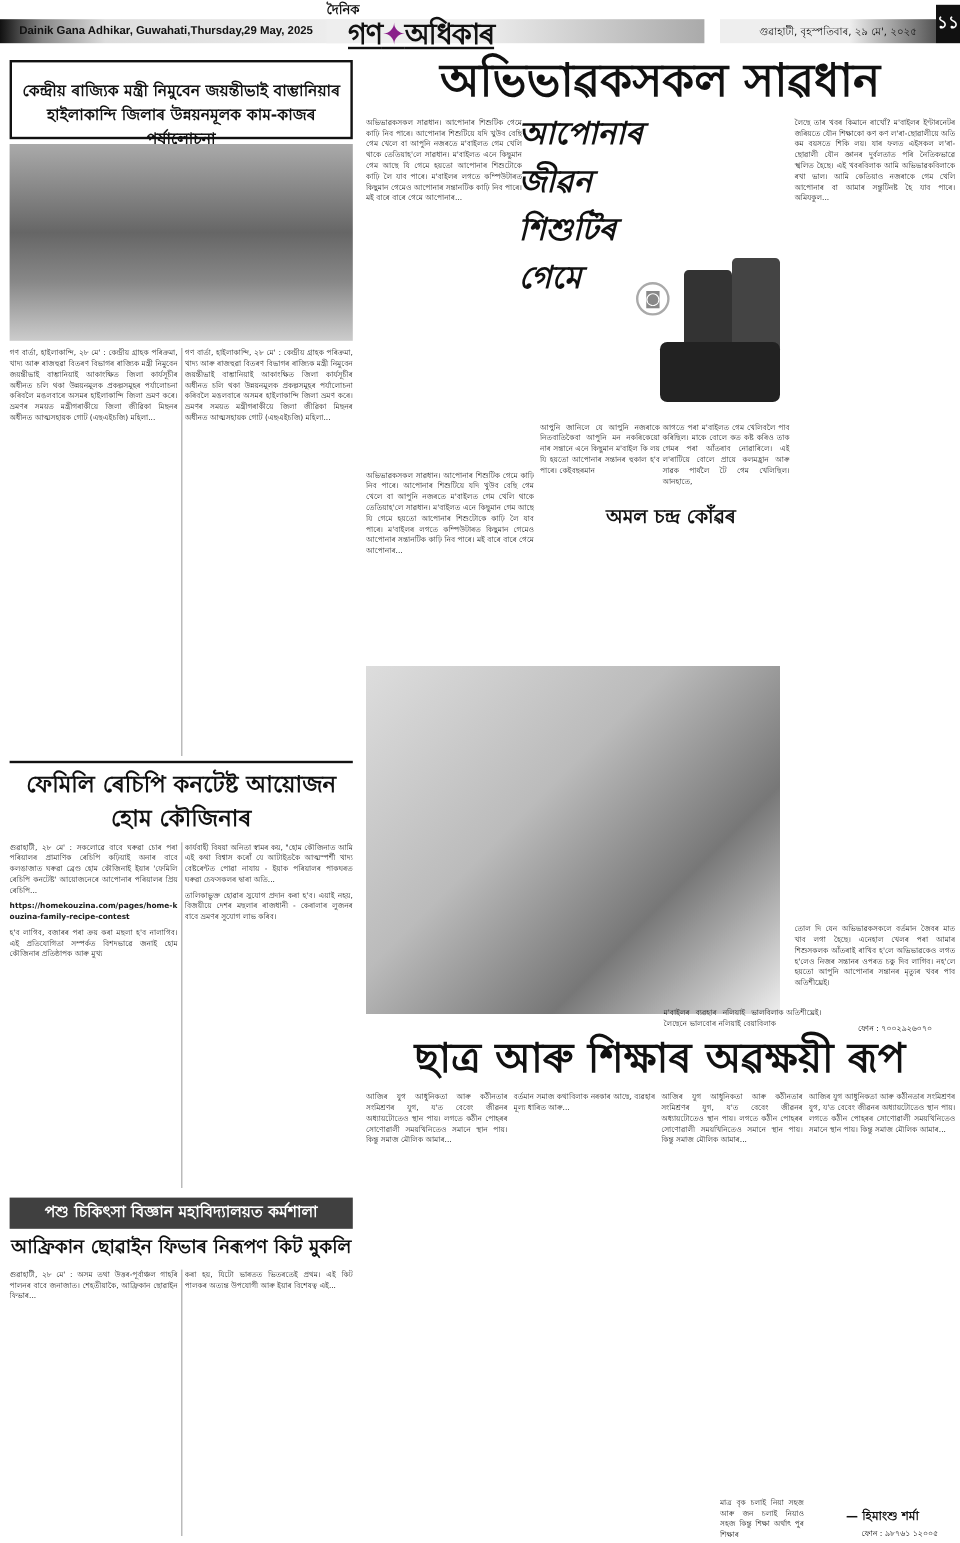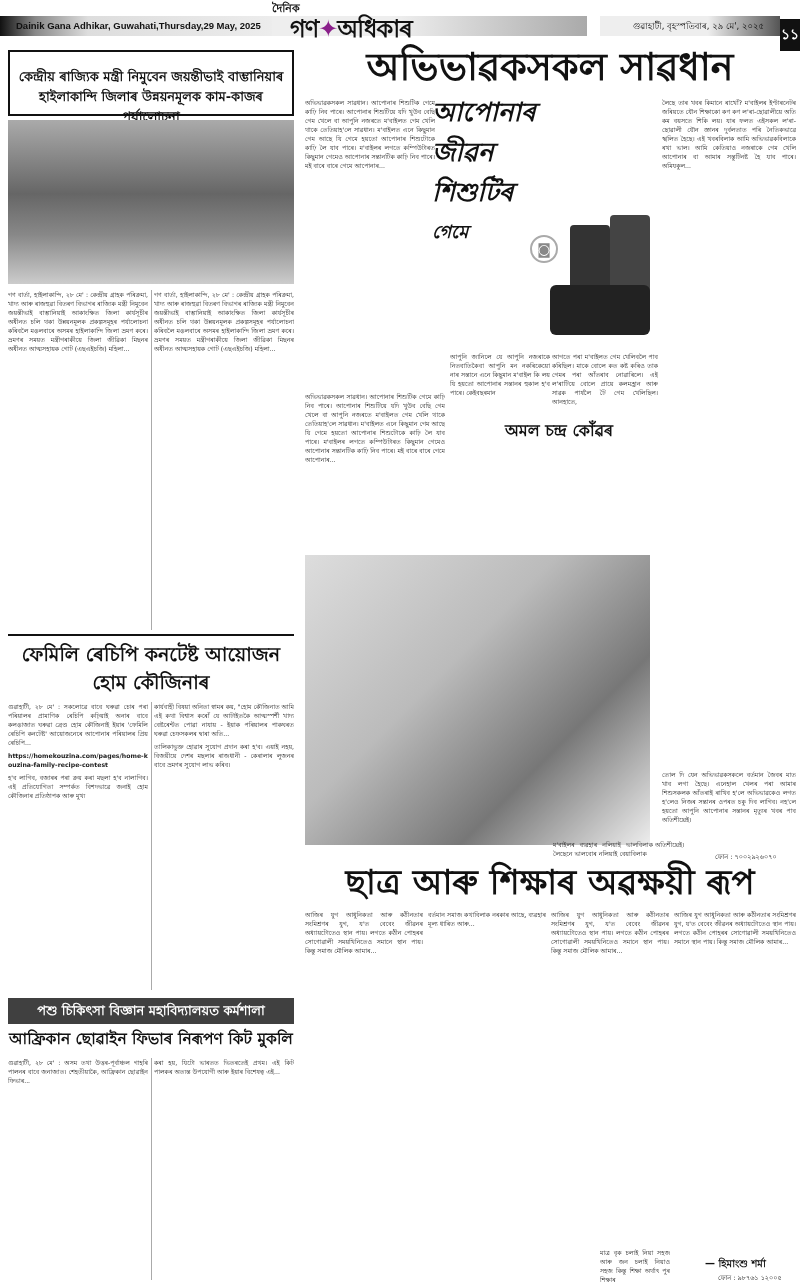--- a/index.html
+++ b/index.html
@@ -3,25 +3,25 @@
 <meta charset="utf-8">
 <style>
   * { box-sizing: border-box; margin: 0; padding: 0; }
   body { width: 800px; height: 1286px; background: #fff; font-family: "DejaVu Sans", sans-serif; color: #111; overflow: hidden; position: relative; }
   .masthead { position: absolute; left: 0; top: 0; width: 800px; height: 36px; }
   .mh-left { position: absolute; left: 0; top: 16px; width: 293px; height: 20px; background: linear-gradient(90deg, #111 0%, #888 12%, #ddd 30%, #eee 100%); }
   .mh-left span { position: absolute; left: 16px; top: 4px; font: bold 9.5px "Liberation Sans", sans-serif; color: #111; }
   .mh-center { position: absolute; left: 272px; top: 0; width: 320px; height: 36px; }
   .mh-center .dainik { position: absolute; left: 0; top: 0; font: bold 11px "DejaVu Sans", sans-serif; }
   .mh-center .bar { position: absolute; left: 0; top: 16px; width: 315px; height: 20px; background: linear-gradient(90deg, #eee 40%, #aaa 100%); }
-  .mh-center .title { position: absolute; left: 18px; top: 10px; font: bold 24px "DejaVu Sans", sans-serif; letter-spacing: -1px; }
+  .mh-center .title { position: absolute; left: 18px; top: 10px; font: bold 24px "DejaVu Sans", sans-serif; letter-spacing: -1px; text-decoration: underline; }
   .mh-center .title .figure { color: #8a1f8a; }
   .mh-right { position: absolute; left: 600px; top: 16px; width: 180px; height: 20px; background: linear-gradient(90deg, #eee 60%, #555 100%); }
   .mh-right span { position: absolute; right: 16px; top: 4px; font: 8.5px "DejaVu Sans", sans-serif; }
-  .page-no { position: absolute; left: 780px; top: 19px; width: 20px; height: 32px; background: #111; color: #fff; font: bold 14px "DejaVu Sans", sans-serif; text-align: center; line-height: 30px; }
+  .page-no { position: absolute; left: 780px; top: 4px; width: 20px; height: 32px; background: #111; color: #fff; font: bold 14px "DejaVu Sans", sans-serif; text-align: center; line-height: 30px; }
   .box { position: absolute; border: 2px solid #111; }
   .hl { font-weight: bold; text-align: center; color: #111; }
   .body-text { font-size: 6.2px; line-height: 9px; color: #222; text-align: justify; overflow: hidden; }
   .photo { background: linear-gradient(180deg, #aaa 0%, #666 45%, #888 70%, #ccc 100%); position: absolute; }
   .black-band { position: absolute; background: #404040; color: #fff; font-weight: bold; text-align: center; }
   .col-rule { position: absolute; width: 1px; background: #aaa; }
   .hrule { position: absolute; height: 2px; background: #111; }
   .ital { font-style: italic; font-weight: bold; }
 </style>
 </head>
@@ -70,21 +70,21 @@
 <div class="body-text" style="position:absolute;left:8px;top:1058px;width:140px;height:222px;">গুৱাহাটী, ২৮ মে' : অসম তথা উত্তৰ-পূৰ্বাঞ্চল গাহৰি পালনৰ বাবে জনাজাত। শেহতীয়াকৈ, আফ্ৰিকান ছোৱাইন ফিভাৰ...</div>
 <div class="col-rule" style="left:151px;top:1058px;height:222px;"></div>
 <div class="body-text" style="position:absolute;left:154px;top:1058px;width:140px;height:222px;">কৰা হয়, যিটো ভাৰতত ভিতৰতেই প্ৰথম। এই কিট পালকৰ অত্যন্ত উপযোগী আৰু ইয়াৰ বিশেষত্ব এই...</div>
 
 <div class="hl" style="position:absolute;left:300px;top:40px;width:500px;font-size:38px;line-height:54px;">অভিভাৱকসকল সাৱধান</div>
 <div class="body-text" style="position:absolute;left:305px;top:98px;width:130px;height:290px;">অভিভাৱকসকল সাৱধান। আপোনাৰ শিশুটিক গেমে কাঢ়ি নিব পাৰে। আপোনাৰ শিশুটিয়ে যদি খুউব বেছি গেম খেলে বা আপুনি নজৰতে ম'বাইলত গেম খেলি থাকে তেতিয়াহ'লে সাৱধান। ম'বাইলত এনে কিছুমান গেম আছে যি গেমে হয়তো আপোনাৰ শিশুটোকে কাঢ়ি লৈ যাব পাৰে। ম'বাইলৰ লগতে কম্পিউটাৰত কিছুমান গেমেও আপোনাৰ সন্তানটিক কাঢ়ি নিব পাৰে। মই বাৰে বাৰে গেমে আপোনাৰ...</div>
 <div style="position:absolute;left:432px;top:92px;width:200px;">
   <div class="ital" style="font-size:26px;line-height:40px;">আপোনাৰ</div>
   <div class="ital" style="font-size:26px;line-height:40px;">জীৱন</div>
   <div class="ital" style="font-size:26px;line-height:40px;">শিশুটিৰ</div>
-  <div class="ital" style="font-size:18px;line-height:40px;font-style:italic;">গেমে</div>
+  <div class="ital" style="font-size:26px;line-height:40px;font-style:italic;">গেমে</div>
 </div>
 <div style="position:absolute;left:530px;top:215px;width:120px;height:125px;">
   <div style="position:absolute;left:0;top:20px;width:28px;height:28px;border:2px solid #aaa;border-radius:50%;text-align:center;font-size:14px;line-height:24px;color:#888;">◙</div>
   <div style="position:absolute;left:40px;top:10px;width:40px;height:70px;background:#333;border-radius:4px;"></div>
   <div style="position:absolute;left:80px;top:0;width:40px;height:90px;background:#444;border-radius:4px;"></div>
   <div style="position:absolute;left:20px;top:70px;width:100px;height:50px;background:#222;border-radius:6px;"></div>
 </div>
 <div class="body-text" style="position:absolute;left:662px;top:98px;width:134px;height:730px;">লৈছে তাৰ খবৰ কিমানে ৰাখোঁ? ম'বাইলৰ ইণ্টাৰনেটৰ জৰিয়তে যৌন শিক্ষাকো কণ কণ ল'ৰা-ছোৱালীয়ে অতি কম বয়সতে শিকি লয়। যাৰ ফলত এইসকল ল'ৰা-ছোৱালী যৌন জ্ঞানৰ দুৰ্বলতাত পৰি নৈতিকভাৱে স্খলিত হৈছে। এই খবৰবিলাক আমি অভিভাৱকবিলাকে ৰখা ভাল। আমি কেতিয়াও নজৰাকে গেম খেলি আপোনাৰ বা আমাৰ সন্তুটিনষ্ট হৈ যাব পাৰে। অমিযকুল...</div>
 <div class="body-text" style="position:absolute;left:450px;top:352px;width:100px;height:100px;">আপুনি জানিলে যে আপুনি নজৰাকে নিতবাতিকৈবা আপুনি মন নকৰিকেয়ো নাৰ সন্তানে এনে কিছুমান ম'বাইল কি লয় যি হয়তো আপোনাৰ সন্তানৰ হুকাল হ'ব পাৰে। কেইবছৰমান</div>
 <div class="body-text" style="position:absolute;left:552px;top:352px;width:106px;height:100px;">আগতে পৰা ম'বাইলত গেম খেলিবলৈ পাব কৰিছিল। মাকে বোলে কত কষ্ট কৰিও তাক গেমৰ পৰা আঁতৰাব নোৱাৰিলে। এই ল'ৰাটিয়ে বোলে প্ৰায়ে কলমহ্ৰান আৰু সাৱক পাৰ্ষলৈ টৈ গেম খেলিছিল। আনহাতে,</div>

